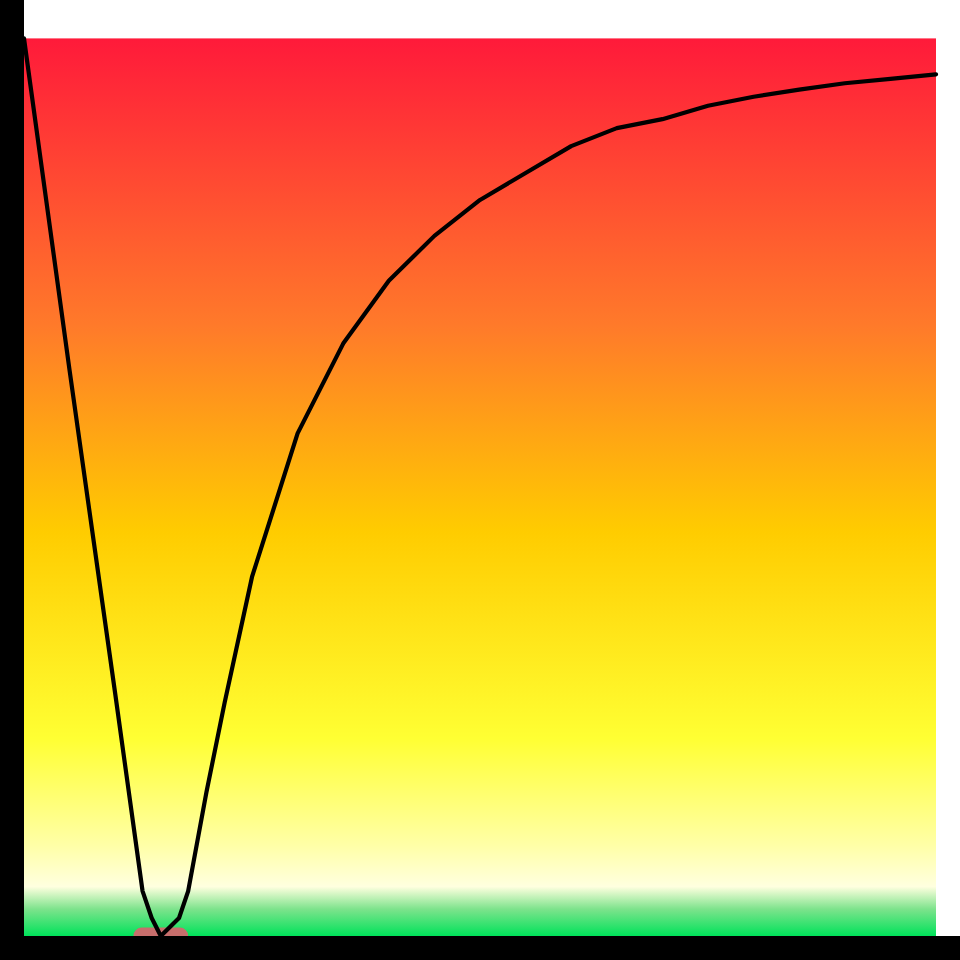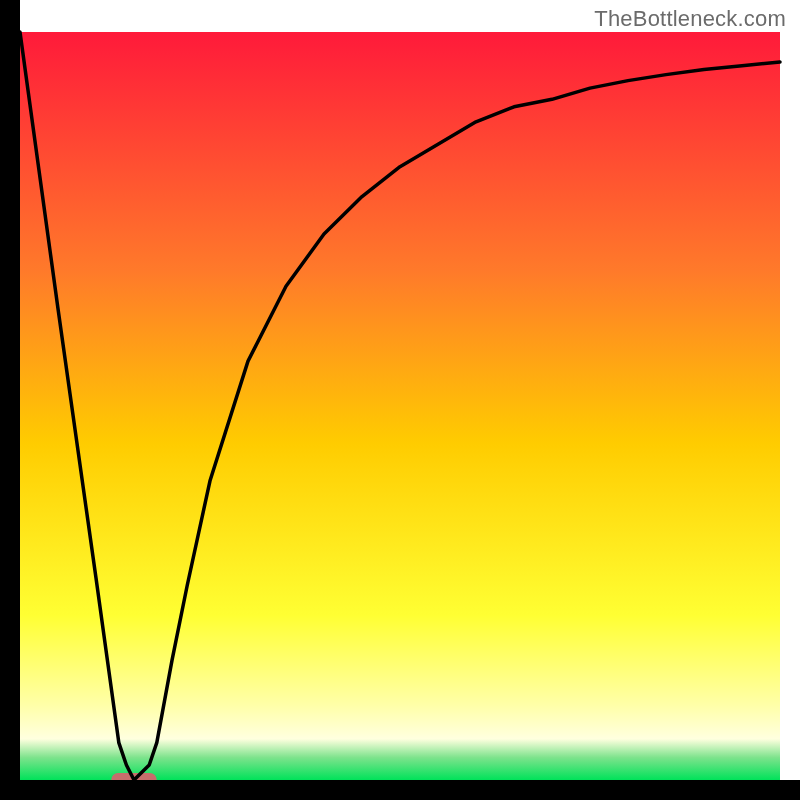--- a/index.html
+++ b/index.html
@@ -24,15 +24,14 @@
           <stop offset="1" stop-color="#00e25a"></stop>
         </linearGradient>
   </defs>
   <rect fill="url(#bg-grad)" x="20" y="32" width="760" height="748"></rect>
   <rect x="111.2" width="45.59999999999998" y="773" height="14" rx="7" fill="#c76e6c"></rect>
   <path fill="none" stroke-linecap="round" stroke-linejoin="round" d="M20.00 32.00 L58.00 308.76 L96.00 578.04 L118.80 742.60 L126.40 765.04 L134.00 780.00 L149.20 765.04 L156.80 742.60 L172.00 660.32 L187.20 585.52 L210.00 480.80 L248.00 361.12 L286.00 286.32 L324.00 233.96 L362.00 196.56 L400.00 166.64 L438.00 144.20 L476.00 121.76 L514.00 106.80 L552.00 99.32 L590.00 88.10 L628.00 80.62 L666.00 74.64 L704.00 69.40 L742.00 65.66 L780.00 61.92 " stroke="#000000" stroke-width="3.5"></path>
   <path d="M 0 780 H 800 V 800 H 0 Z" fill="#000000"></path>
   <path d="M 0 0 H 20 V 800 H 0 Z" fill="#000000"></path>
 </svg>
 
-<div class="watermark">TheBottleneck.com</div>
 
 </div>
 
 </body></html>

